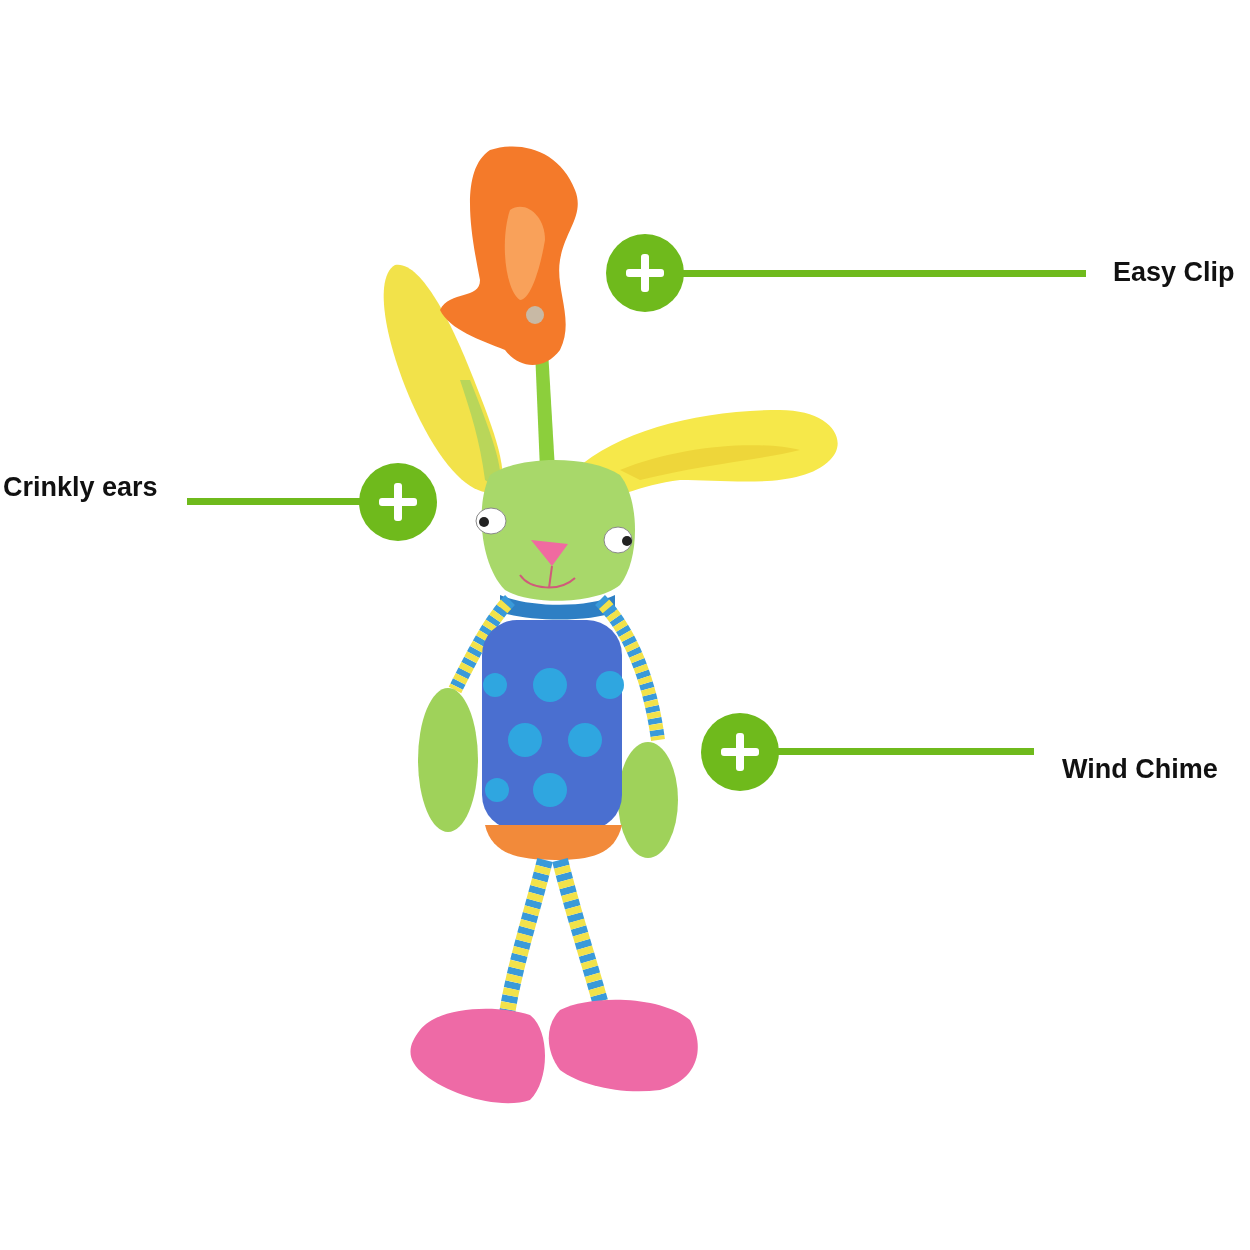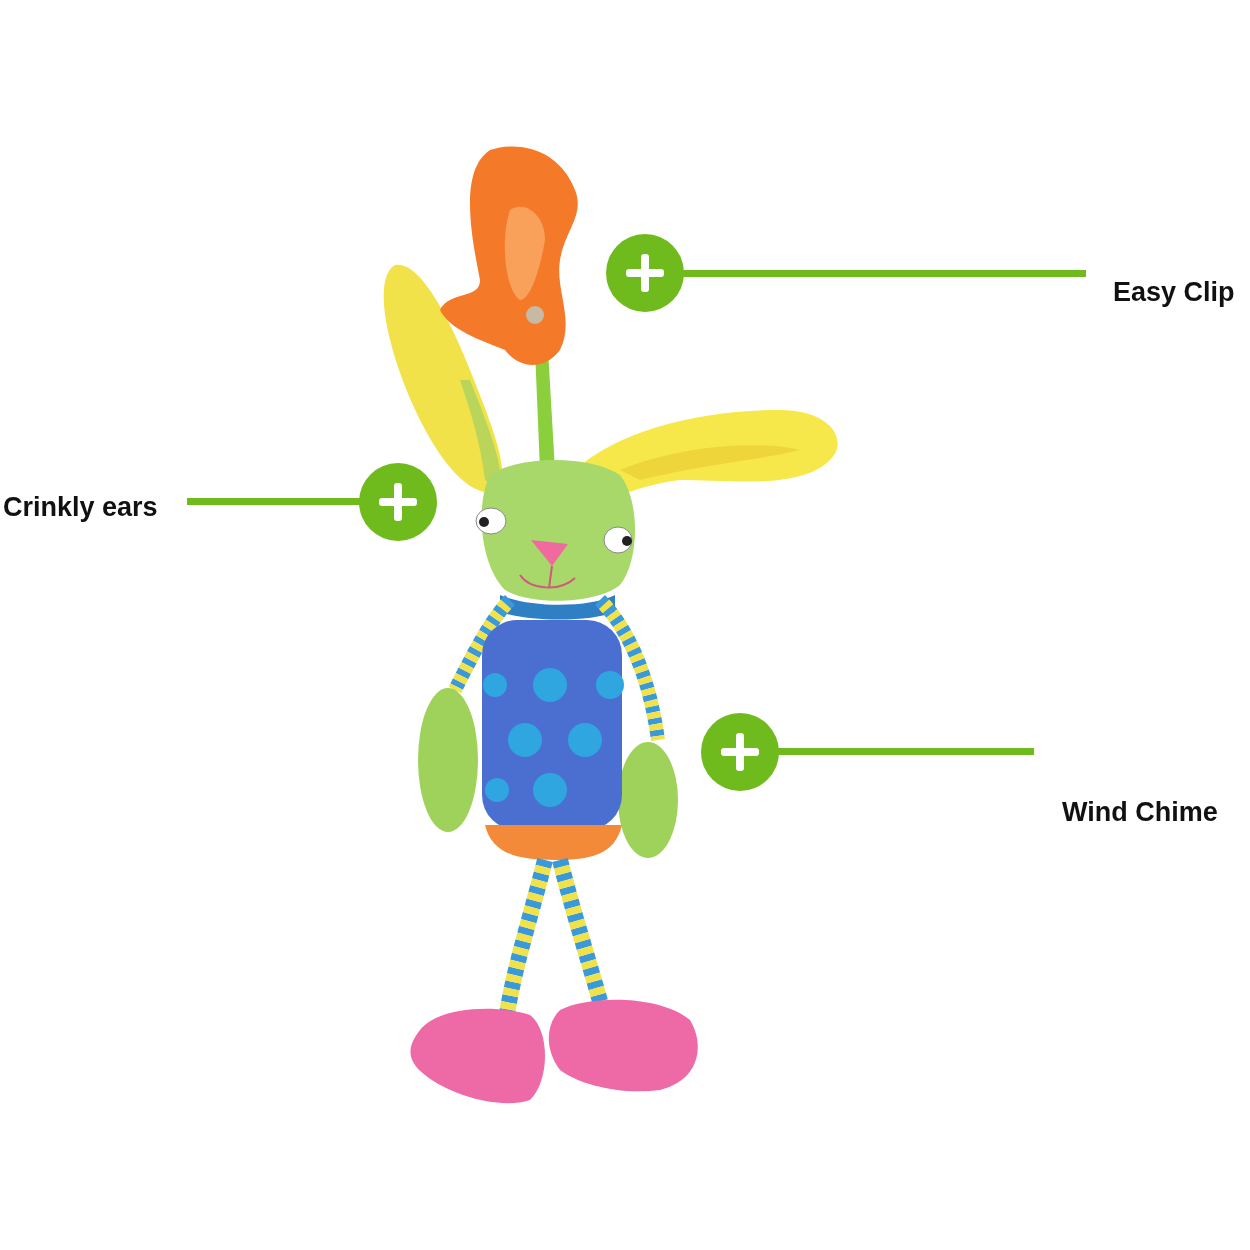--- a/index.html
+++ b/index.html
@@ -4,21 +4,21 @@
 <style>
   html, body { margin:0; padding:0; background:#ffffff; }
   body { width:1250px; height:1250px; position:relative; overflow:hidden; font-family:"Liberation Sans", sans-serif; }
   .toy { position:absolute; left:0; top:0; width:1250px; height:1250px; }
   .hotspot { position:absolute; width:78px; height:78px; border-radius:50%; background:#6fba1c; display:flex; align-items:center; justify-content:center; cursor:pointer; }
   .hotspot .plus { position:relative; width:38px; height:38px; }
   .hotspot .plus::before, .hotspot .plus::after { content:""; position:absolute; background:#fff; border-radius:3px; }
   .hotspot .plus::before { left:15px; top:0; width:8px; height:38px; }
   .hotspot .plus::after { left:0; top:15px; width:38px; height:8px; }
   .line { position:absolute; height:7px; background:#6fba1c; }
-  .label { position:absolute; font-weight:bold; font-size:27px; color:#111; white-space:nowrap;margin-top:20px; }
+  .label { position:absolute; font-weight:bold; font-size:27px; color:#111; white-space:nowrap; }
 </style>
 </head>
 <body>
 
 <svg class="toy" viewBox="0 0 1250 1250" xmlns="http://www.w3.org/2000/svg">
 
   <path d="M395,265 C370,280 390,360 420,420 C450,480 480,500 500,490 C510,470 490,420 470,370 C450,320 420,260 395,265 Z" fill="#f2e24a"></path>
   <path d="M470,380 C490,430 505,470 500,490 L485,480 C480,440 470,410 460,380 Z" fill="#b9d65a"></path>
 
   <path d="M535,350 L548,350 L555,470 L540,470 Z" fill="#8ccf3c"></path>
@@ -80,13 +80,13 @@
 <div class="line" style="left:187px; top:498px; width:180px;"></div>
 <div class="hotspot" style="left:359px; top:463px;">
   <span class="plus"></span>
 </div>
 <div class="label" style="left:3px; top:472px;">Crinkly ears</div>
 
 <div class="hotspot" style="left:701px; top:713px;">
   <span class="plus"></span>
 </div>
 <div class="line" style="left:775px; top:748px; width:259px;"></div>
-<div class="label" style="left:1062px; top:777px;">Wind Chime</div>
+<div class="label" style="left:1062px; top:754px;">Wind Chime</div>
 
 </body></html>

